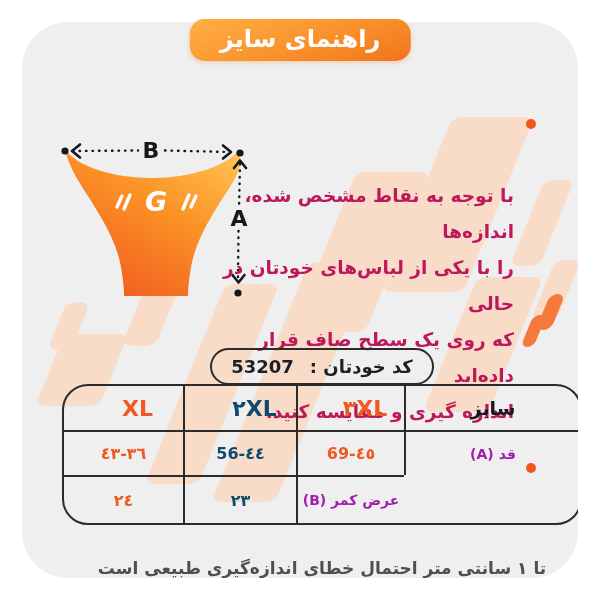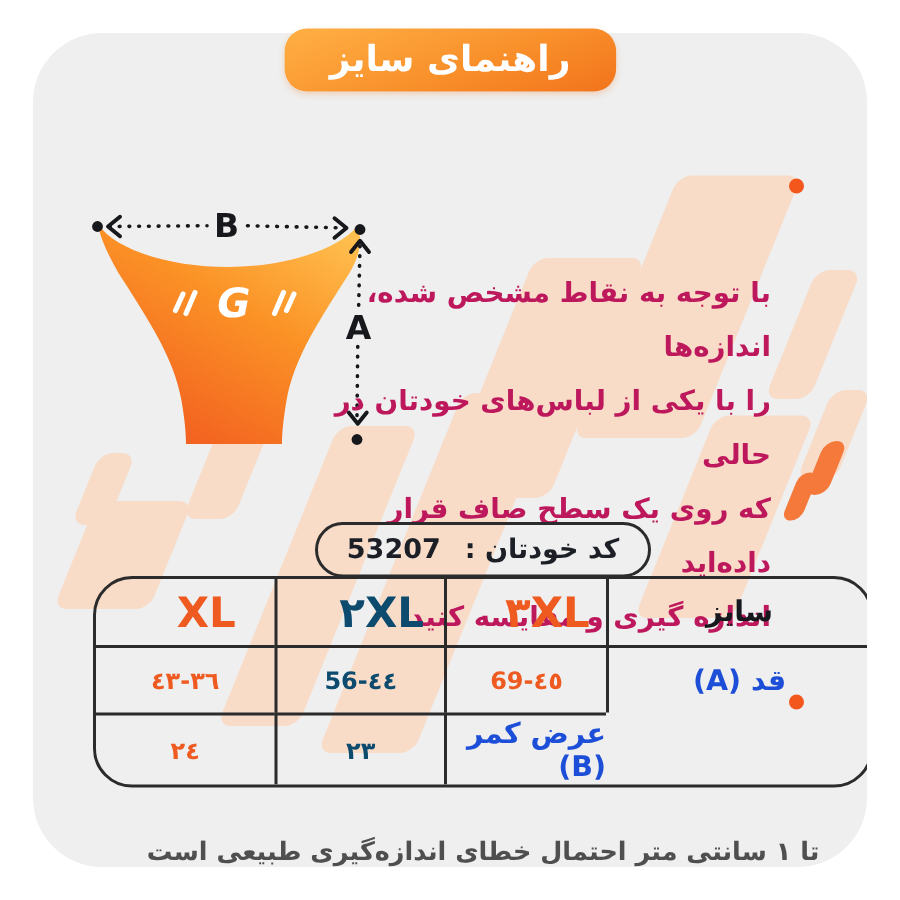--- a/index.html
+++ b/index.html
@@ -47,25 +47,25 @@
   
   .size-table { position:absolute; left:40px; top:362px; width:520px; height:141px;
     border:2px solid #2b2b2b; border-radius:26px; overflow:hidden;
     display:grid; grid-template-columns:119px 113px 108px 1fr;
     grid-template-rows:44px 45px 1fr; background:transparent; }
   .cell { display:flex; align-items:center; justify-content:center;
     border-left:2px solid #2b2b2b; border-top:2px solid #2b2b2b;
     font-weight:bold; }
   .cell.first-col { border-left:none; }
   .cell.first-row { border-top:none; }
-  .hdr { font-size:28px;padding-left:28px; }
+  .hdr { font-size:22px;padding-left:28px; }
   .val { font-size:16px; }
   .c-orange { color:#ee5a1f; }
   .c-navy { color:#0c4a6e; }
-  .row-label { color:#1d4ed8; font-size:19px; direction:rtl; }
+  .row-label { color:#a21caf; font-size:14px; direction:rtl; }
   .size-hdr { color:#16181d; font-size:19px; font-weight:600; direction:rtl; }
 
   
   .footnote { position:absolute; left:0; top:536px; width:600px;
     text-align:center; direction:rtl; color:#4f4f4f; font-size:17px;
     font-weight:600; }
 </style>
 </head>
 <body>
 

